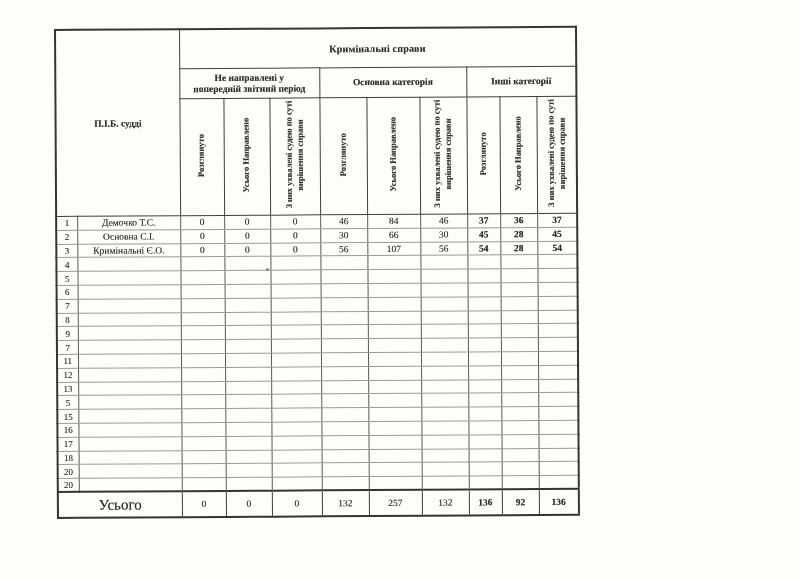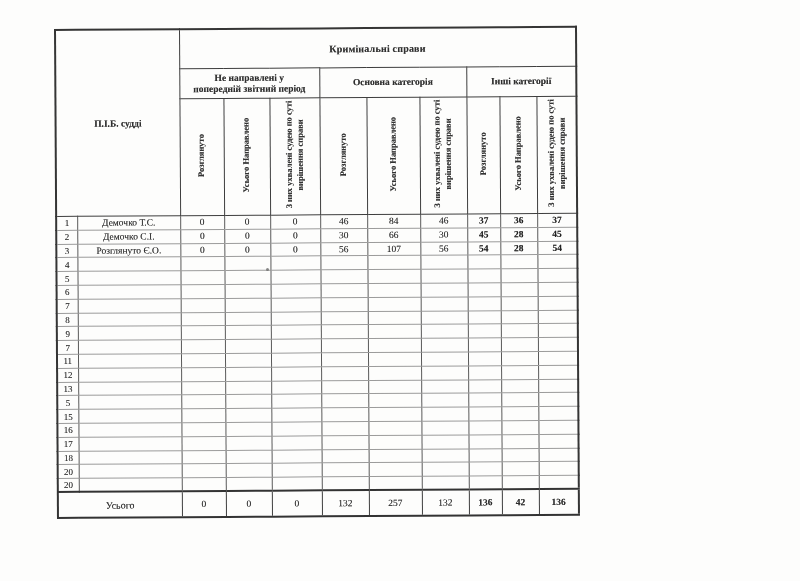--- a/index.html
+++ b/index.html
@@ -64,21 +64,21 @@
   tfoot tr{height:26px;}
   tfoot td{
     border:1.5px solid #3e3e3e;
     border-top:2px solid #333;
     border-bottom:2px solid #333;
     font-size:9.5px;color:#2c2c2c;
     text-align:center;vertical-align:middle;
     text-shadow:0 0 .5px rgba(50,50,50,.55);
   }
   tfoot td.g3{font-weight:bold;}
-  .tot-label{font-size:10px;margin-left:8px;}
+  .tot-label{font-size:15px;margin-left:8px;}
   
   .artifact-dot{
     position:absolute;left:266px;top:268px;
     width:3px;height:3px;border-radius:50%;
     background:#6a6a6a;opacity:.8;
   }
 </style>
 </head>
 <body>
 
@@ -129,34 +129,34 @@
     <td class="val g1">0</td>
     <td class="val g2">46</td>
     <td class="val g2">84</td>
     <td class="val g2">46</td>
     <td class="val g3">37</td>
     <td class="val g3">36</td>
     <td class="val g3">37</td>
   </tr>
           <tr>
     <td class="num">2</td>
-    <td class="jname">Демочко С.І.</td>
+    <td class="jname">Основна С.І.</td>
     <td class="val g1">0</td>
     <td class="val g1">0</td>
     <td class="val g1">0</td>
     <td class="val g2">30</td>
     <td class="val g2">66</td>
     <td class="val g2">30</td>
     <td class="val g3">45</td>
     <td class="val g3">28</td>
     <td class="val g3">45</td>
   </tr>
           <tr>
     <td class="num">3</td>
-    <td class="jname">Розглянуто Є.О.</td>
+    <td class="jname">Кримінальні Є.О.</td>
     <td class="val g1">0</td>
     <td class="val g1">0</td>
     <td class="val g1">0</td>
     <td class="val g2">56</td>
     <td class="val g2">107</td>
     <td class="val g2">56</td>
     <td class="val g3">54</td>
     <td class="val g3">28</td>
     <td class="val g3">54</td>
   </tr>
@@ -385,20 +385,20 @@
       <tfoot>
         <tr>
           <td class="tot-label" colspan="2">Усього</td>
           <td class="g1">0</td>
           <td class="g1">0</td>
           <td class="g1">0</td>
           <td class="g2">132</td>
           <td class="g2">257</td>
           <td class="g2">132</td>
           <td class="g3">136</td>
-          <td class="g3">42</td>
+          <td class="g3">92</td>
           <td class="g3">136</td>
         </tr>
       </tfoot>
     </table>
   </div>
   <div class="artifact-dot"></div>
 </div>
 
 </body></html>

